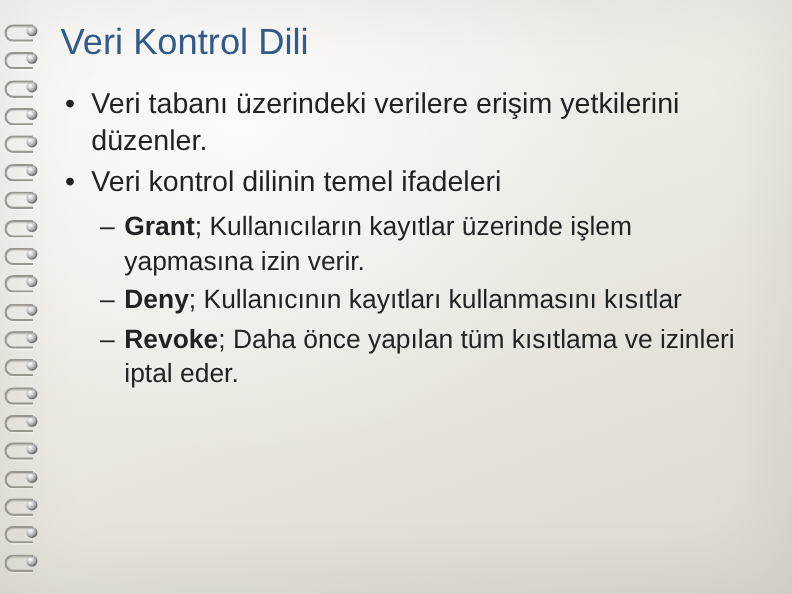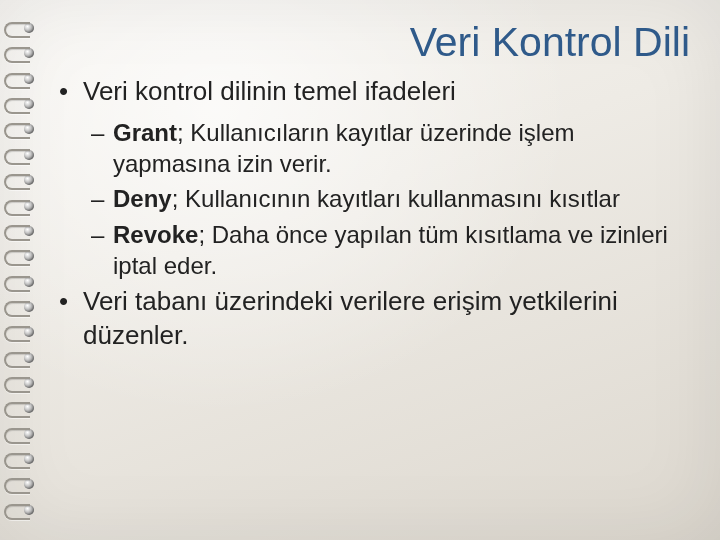--- a/index.html
+++ b/index.html
@@ -55,26 +55,26 @@
     border-radius: 12px 0 0 12px;
     box-shadow: 0 1px 0 rgba(255,255,255,0.5), inset 0 1px 1px rgba(0,0,0,0.15);
   }
   .content {
     position: absolute;
     left: 55px;
     right: 30px;
     top: 18px;
   }
   .title {
-    text-align: right;
+    text-align: left;
     color: #2f5a8a;
-    font-size: 41px;
+    font-size: 33px;
     font-weight: 400;
     line-height: 1.2;
-    margin-bottom: 8px;
+    margin-bottom: 20px;
   }
   ul.bullets {
     list-style: none;
     padding-left: 0;
     color: #222;
     font-size: 26px;
     line-height: 1.3;
   }
   ul.bullets > li {
     position: relative;
@@ -137,32 +137,32 @@
       <div class="ring"></div>
   </div>
 
   <div class="content">
     <h1 class="title">
       <span>Veri Kontrol Dili</span><br>
     </h1>
 
     <ul class="bullets">
       <li>
+        <span>Veri tabanı üzerindeki verilere erişim yetkilerini düzenler.</span>
+      </li>
+      <li>
         <span>Veri kontrol dilinin temel ifadeleri</span>
         <ul class="sub">
           <li>
             <span class="term">Grant</span><span>; Kullanıcıların kayıtlar üzerinde işlem yapmasına izin verir.</span>
           </li>
           <li>
             <span class="term">Deny</span><span>; Kullanıcının kayıtları kullanmasını kısıtlar</span>
           </li>
           <li>
             <span class="term">Revoke</span><span>; Daha önce yapılan tüm kısıtlama ve izinleri iptal eder.</span>
           </li>
         </ul>
       </li>
-      <li>
-        <span>Veri tabanı üzerindeki verilere erişim yetkilerini düzenler.</span>
-      </li>
     </ul>
   </div>
 
 </div>
 
 </body></html>

